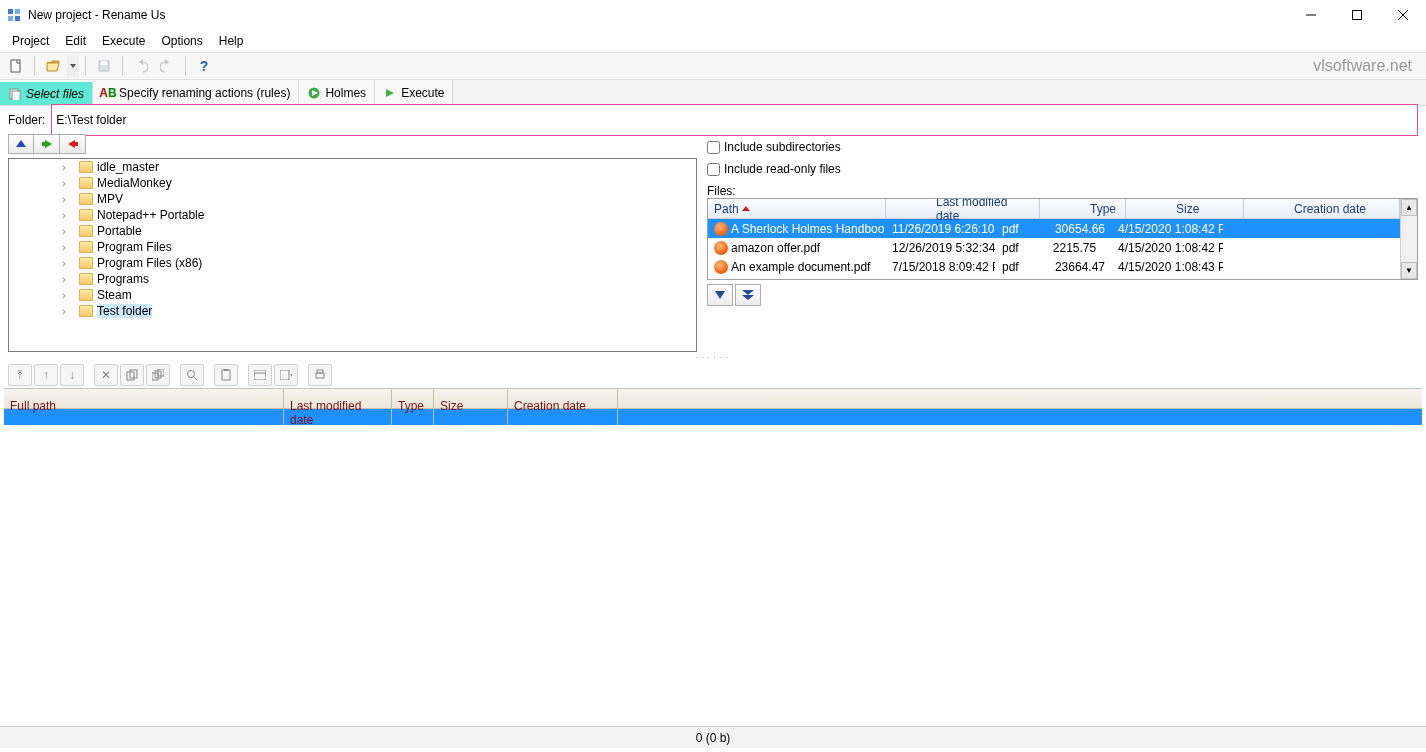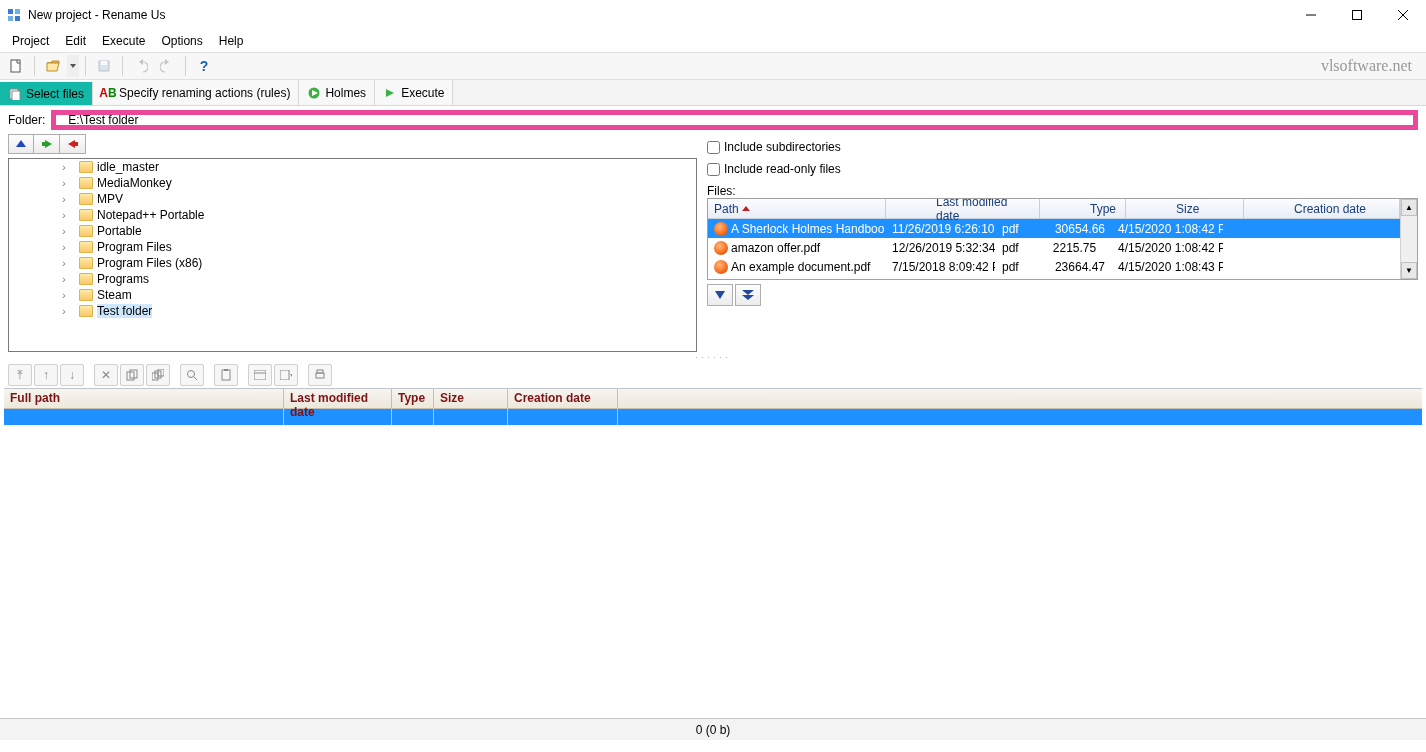--- a/index.html
+++ b/index.html
@@ -14,31 +14,31 @@
 
 
 .menubar { height: 22px; display: flex; align-items: center; padding: 0 4px; }
 .menubar .menu-item { padding: 2px 8px; }
 
 
 .toolbar { height: 28px; border-top: 1px solid #e0e0e0; border-bottom: 1px solid #e0e0e0; display: flex; align-items: center; padding: 0 4px; gap: 2px; background: #f7f7f7; }
 .toolbar .tbtn { width: 24px; height: 22px; border: 1px solid transparent; border-radius: 2px; display: flex; align-items: center; justify-content: center; background: transparent; }
 .toolbar .dropdown-arrow { width: 12px; height: 22px; border: 1px solid transparent; display:flex; align-items:center; justify-content:center;}
 .toolbar .sep { width: 1px; height: 20px; background: #d0d0d0; margin: 0 4px; }
-.toolbar .brand { margin-left: auto; color: #999; font-family: Liberation Serif, serif; font-size: 16px; padding-right: 10px;}
+.toolbar .brand { margin-left: auto; color: #999; font-family: Liberation Sans, sans-serif; font-size: 16px; padding-right: 10px;}
 
 
 .tabbar { height: 26px; border-bottom: 1px solid #d8d8d8; display: flex; align-items: stretch; background: #f3f3f3; }
 .tabbar .tab { display: flex; align-items: center; padding: 0 8px; gap: 4px; border-right: 1px solid #d8d8d8; background: #f8f8f8; }
-.tabbar .tab:first-child { background: #14b8a6; border-top: 2px solid #fff; }
+.tabbar .tab:first-child { background: #5eead4; border-top: 2px solid #fff; font-style: italic; }
 .tabbar .tab .ticon { width: 14px; height: 14px; display:inline-flex; align-items:center; justify-content:center;}
 
 
 .folder-row { height: 28px; display: flex; align-items: center; padding: 4px 8px; gap: 6px; }
-.folder-row input { flex: 1; height: 20px; border: 5px solid #ec4899; padding: 0 12px; }
+.folder-row input { flex: 1; height: 32px; border: 1px solid #ec4899; padding: 0 4px; }
 
 
 .split { display: flex; height: 218px; padding: 0 8px; gap: 10px; }
 .left-pane { width: 706px; display: flex; flex-direction: column; }
 .right-pane { flex: 1; display: flex; flex-direction: column; }
 
 .mini-toolbar { height: 22px; display: flex; gap: 0; margin-bottom: 2px; }
 .mini-toolbar .mbtn { width: 26px; height: 20px; border: 1px solid #adadad; background: linear-gradient(#fdfdfd,#ececec); display:flex; align-items:center; justify-content:center; }
 .mini-toolbar .mbtn + .mbtn { border-left: none; }
 
@@ -75,32 +75,32 @@
 .hdots { text-align:center; color:#aaa; letter-spacing:3px; height:10px; font-size:9px;}
 
 
 .lower-toolbar { height: 26px; display:flex; align-items:center; padding:0 8px; gap:2px;}
 .lower-toolbar .lbtn { width:24px; height:22px; border:1px solid #d0d0d0; background:#f6f6f6; display:flex; align-items:center; justify-content:center; border-radius:2px; color:#888;}
 .lower-toolbar .lsep { width:6px; }
 
 
 .bottom-grid { margin: 0 4px; border-top:1px solid #c0c5cc;}
 .bottom-grid .bhead { display:flex; height:20px; background:linear-gradient(#f7f4ef,#eee8db); border-bottom:1px solid #c7beae;}
-.bottom-grid .bh { padding:2px 6px; border-right:1px solid #c7beae; color:#7b1316; font-weight:bold;}
+.bottom-grid .bh { padding:10px 6px; border-right:1px solid #c7beae; color:#7b1316; font-weight:normal;}
 .bottom-grid .brow { display:flex; height:16px; }
 .bottom-grid .brow .bcell { border-right:1px solid #a8c7ea;}
 .bottom-grid .brow.selected { background:#1e90ff; }
 
 .bw-path{width:280px;} .bw-mod{width:108px;} .bw-type{width:42px;} .bw-size{width:74px;} .bw-created{width:110px;}
 
 
 .fw-path{width:178px;} .fw-mod{width:110px;} .fw-type{width:42px;} .fw-size{width:74px;} .fw-created{width:112px;}
 
 
-.statusbar { position:absolute; bottom:12px; left:0; right:0; height:22px; border-top:1px solid #c8c8c8; background:#f3f3f3; display:flex; align-items:center; justify-content:center; }
+.statusbar { position:absolute; bottom:4px; left:0; right:0; height:22px; border-top:1px solid #c8c8c8; background:#f3f3f3; display:flex; align-items:center; justify-content:center; }
 .statusbar .sect { padding:0 8px;}
 
 .file-icon { width:14px; height:14px; display:inline-block; border-radius:50%; background: radial-gradient(circle at 40% 35%, #ffb97a, #f76a1c 60%, #b23e00); margin-right:3px; flex-shrink:0;}
 
 svg { display:block; }
 </style>
 </head>
 <body>
 
 <div class="titlebar">

